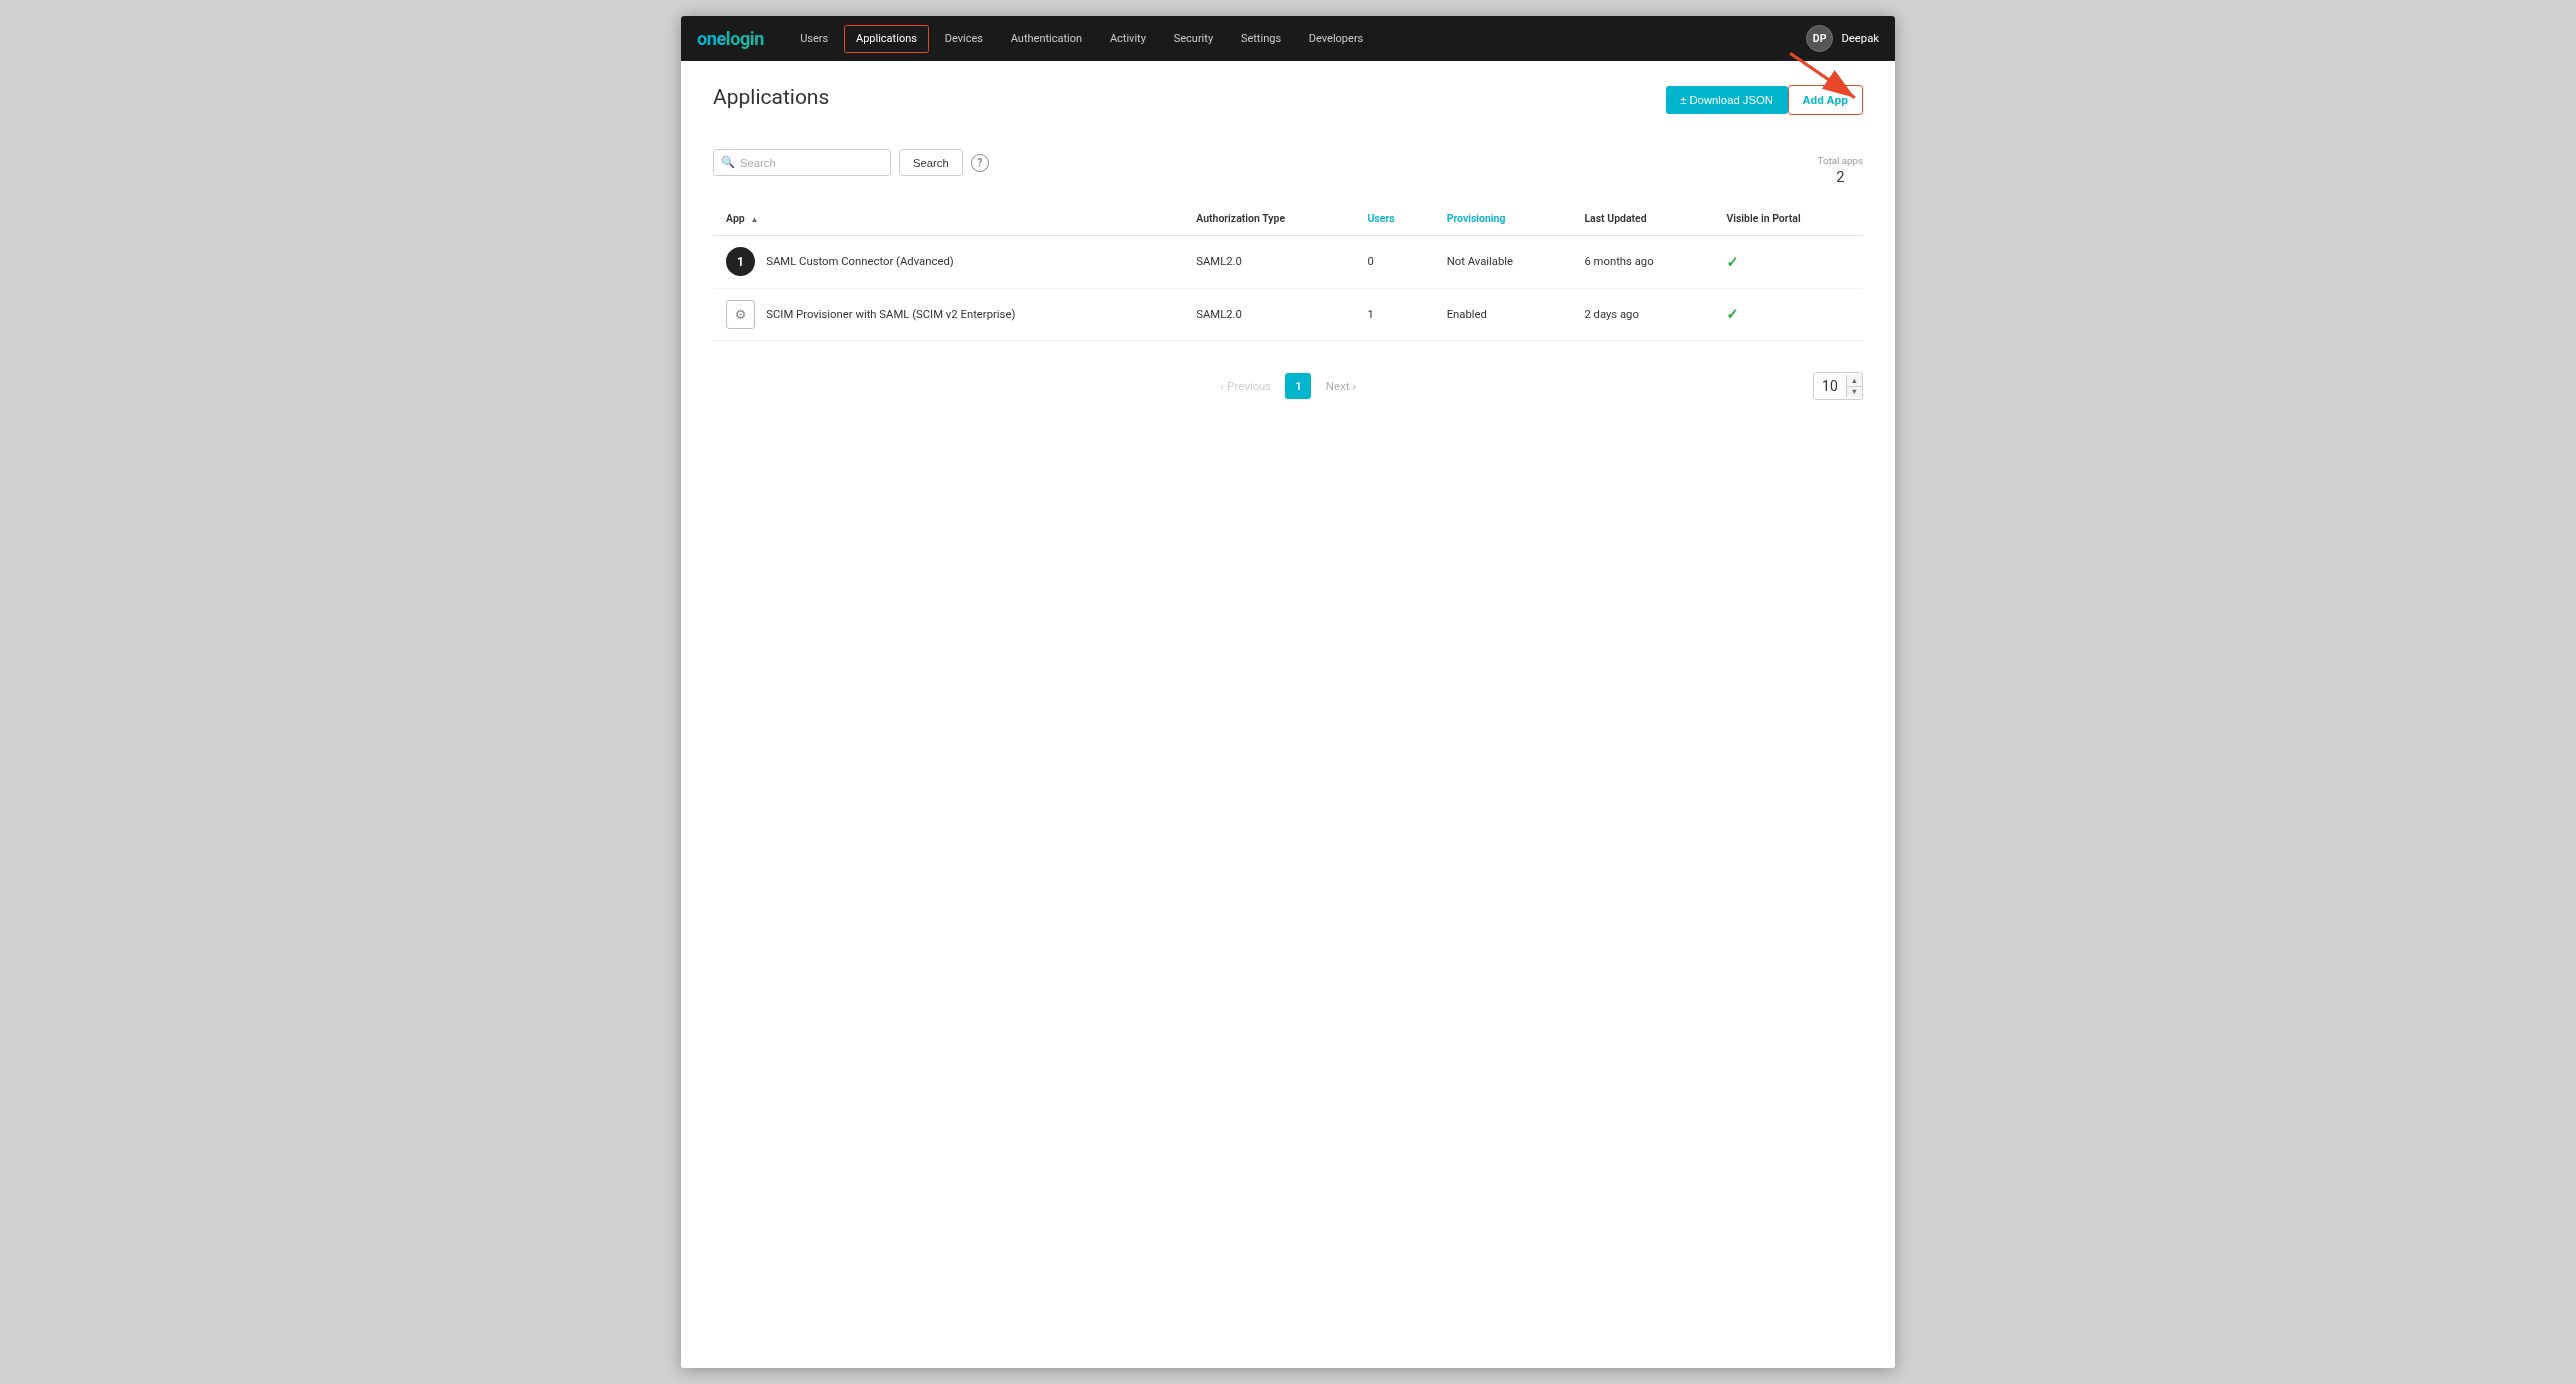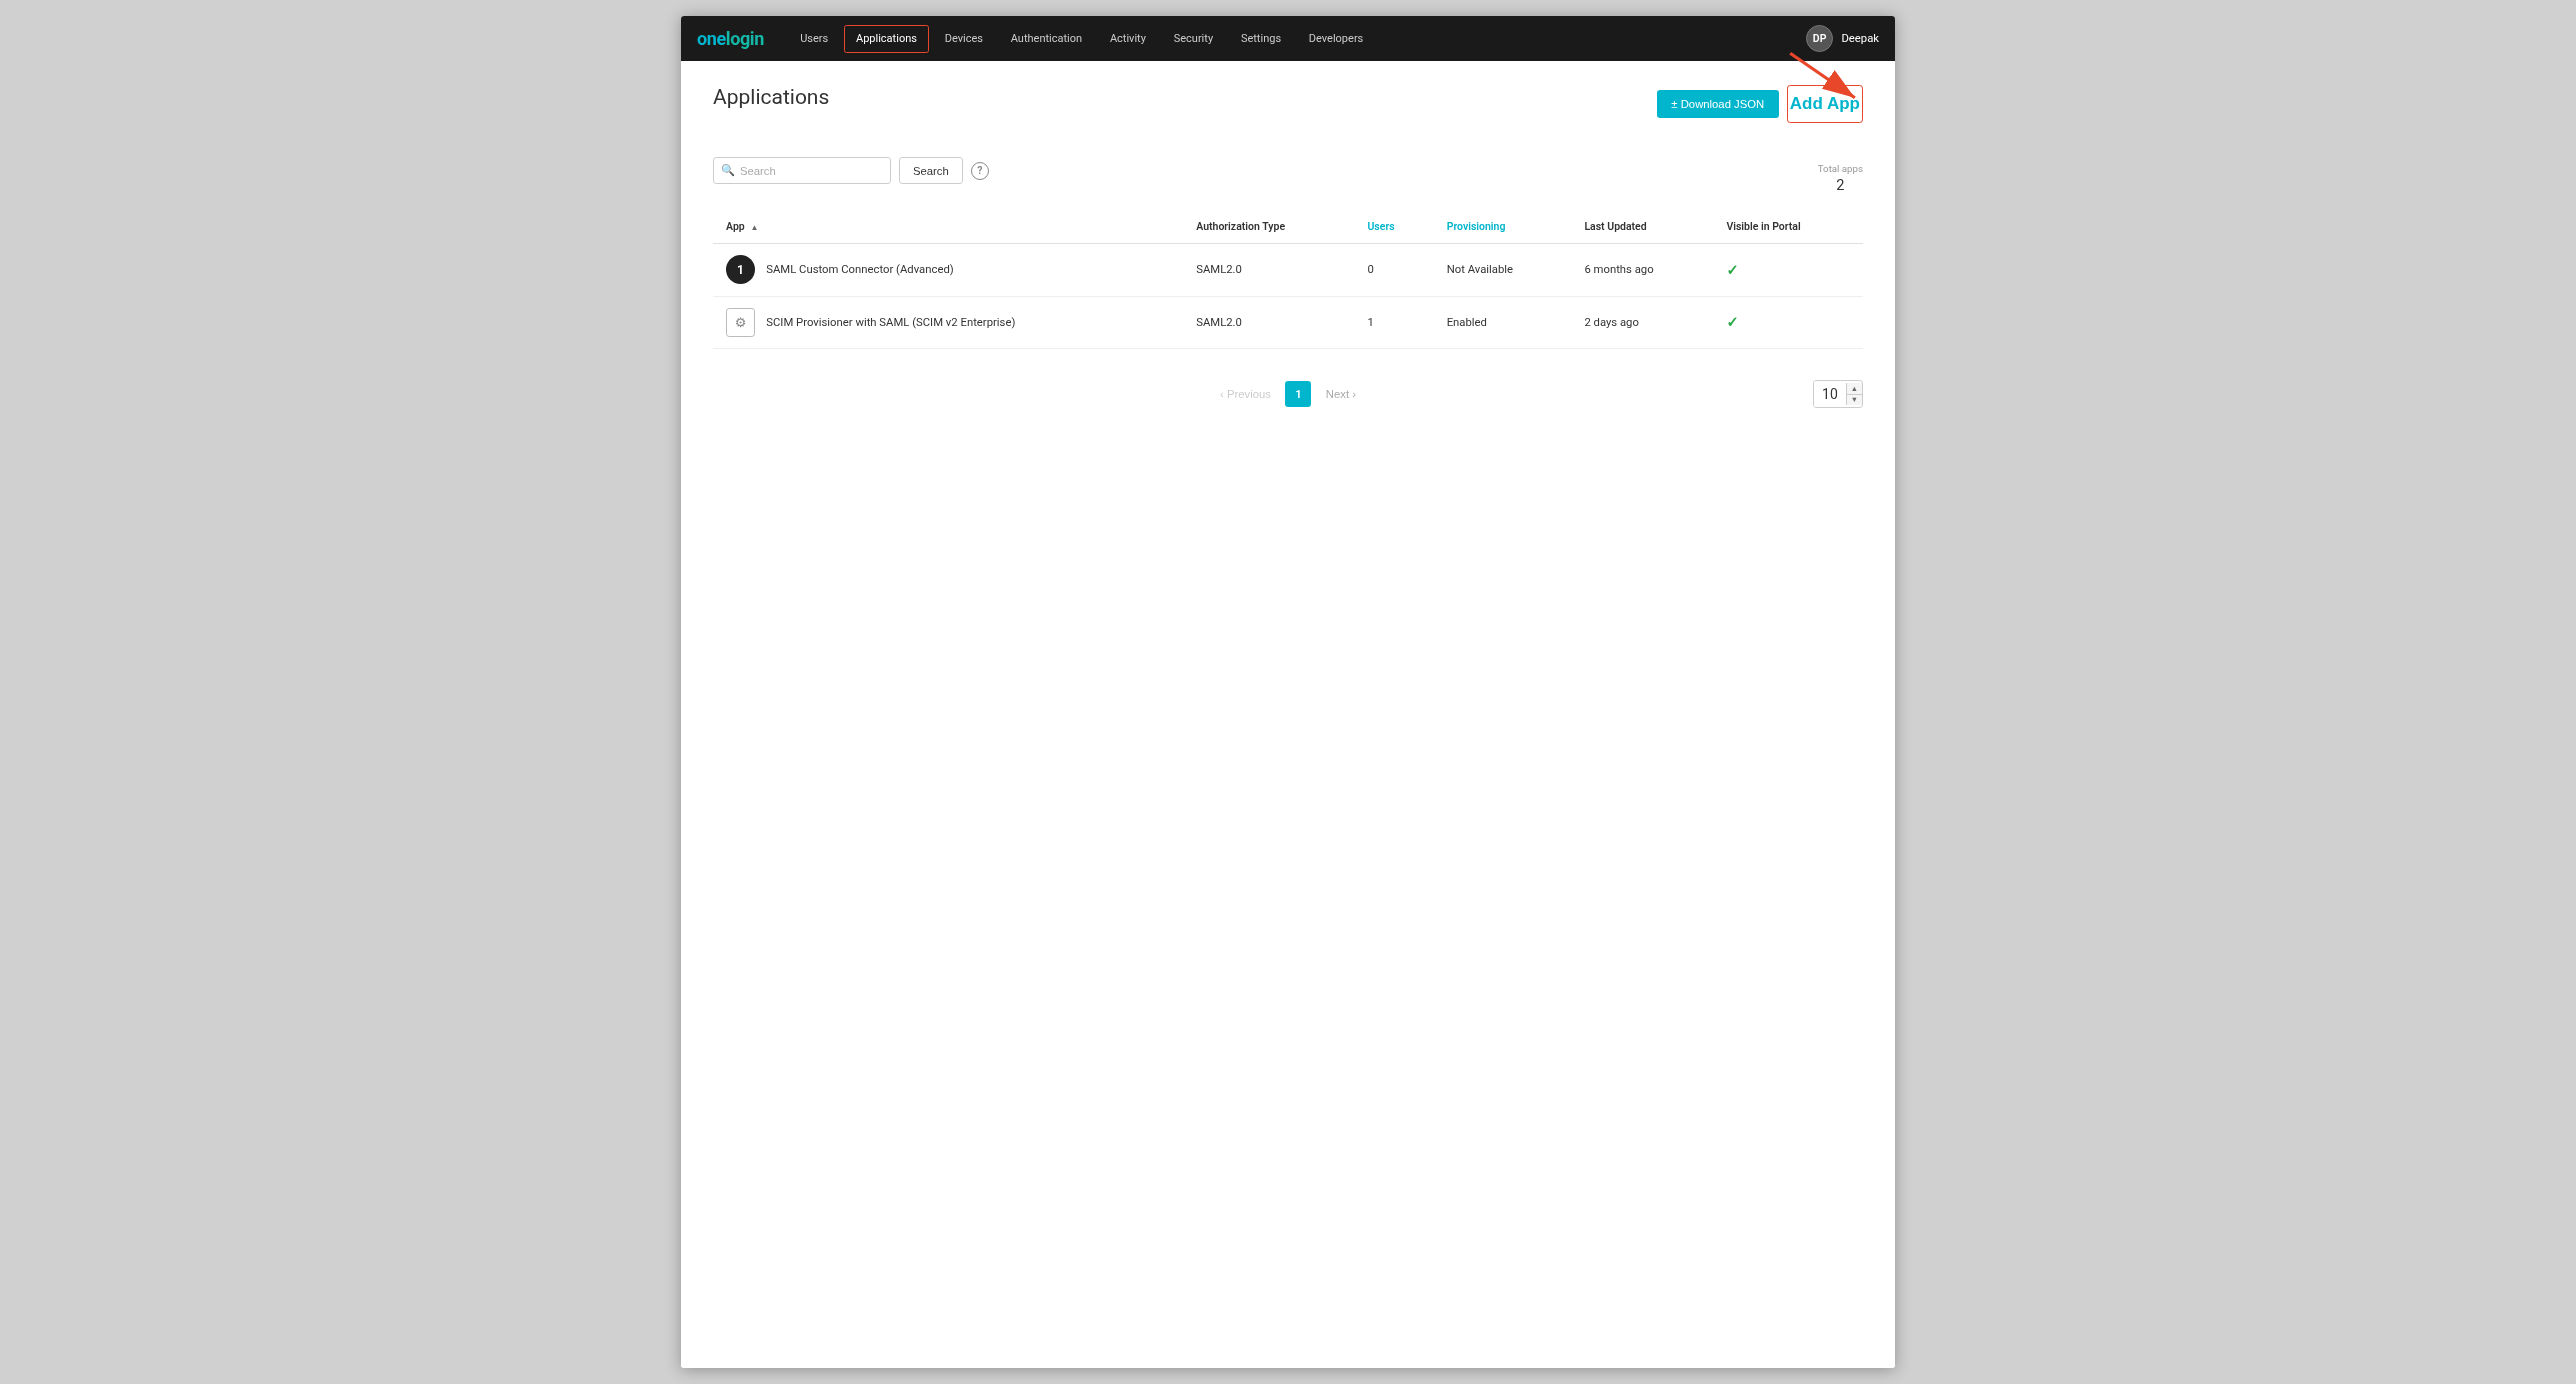--- a/index.html
+++ b/index.html
@@ -89,40 +89,39 @@
       justify-content: space-between;
       margin-bottom: 24px;
     }
     .page-title {
       font-size: 21px;
       font-weight: 400;
       color: #333;
     }
     .header-actions {
       display: flex;
-      gap: 8px;
       align-items: center;
       position: relative;
     }
     .btn-download {
       background: #00b5cc;
       color: #fff;
       border: none;
       padding: 8px 14.6px;
       font-size: 11.3px;
       border-radius: 3.2px;
       cursor: pointer;
       white-space: nowrap;
     }
     .btn-add-app {
       background: #fff;
       color: #00b5cc;
       border: 1.6px solid #e8472a;
-      padding: 8px 2px;
-      font-size: 17px;
+      padding: 8px 14px;
+      font-size: 11px;
       font-weight: 600;
       border-radius: 3.2px;
       cursor: pointer;
       white-space: nowrap;
     }
     
     .arrow-annotation {
       position: absolute;
       top: -40px;
       right: -8px;

